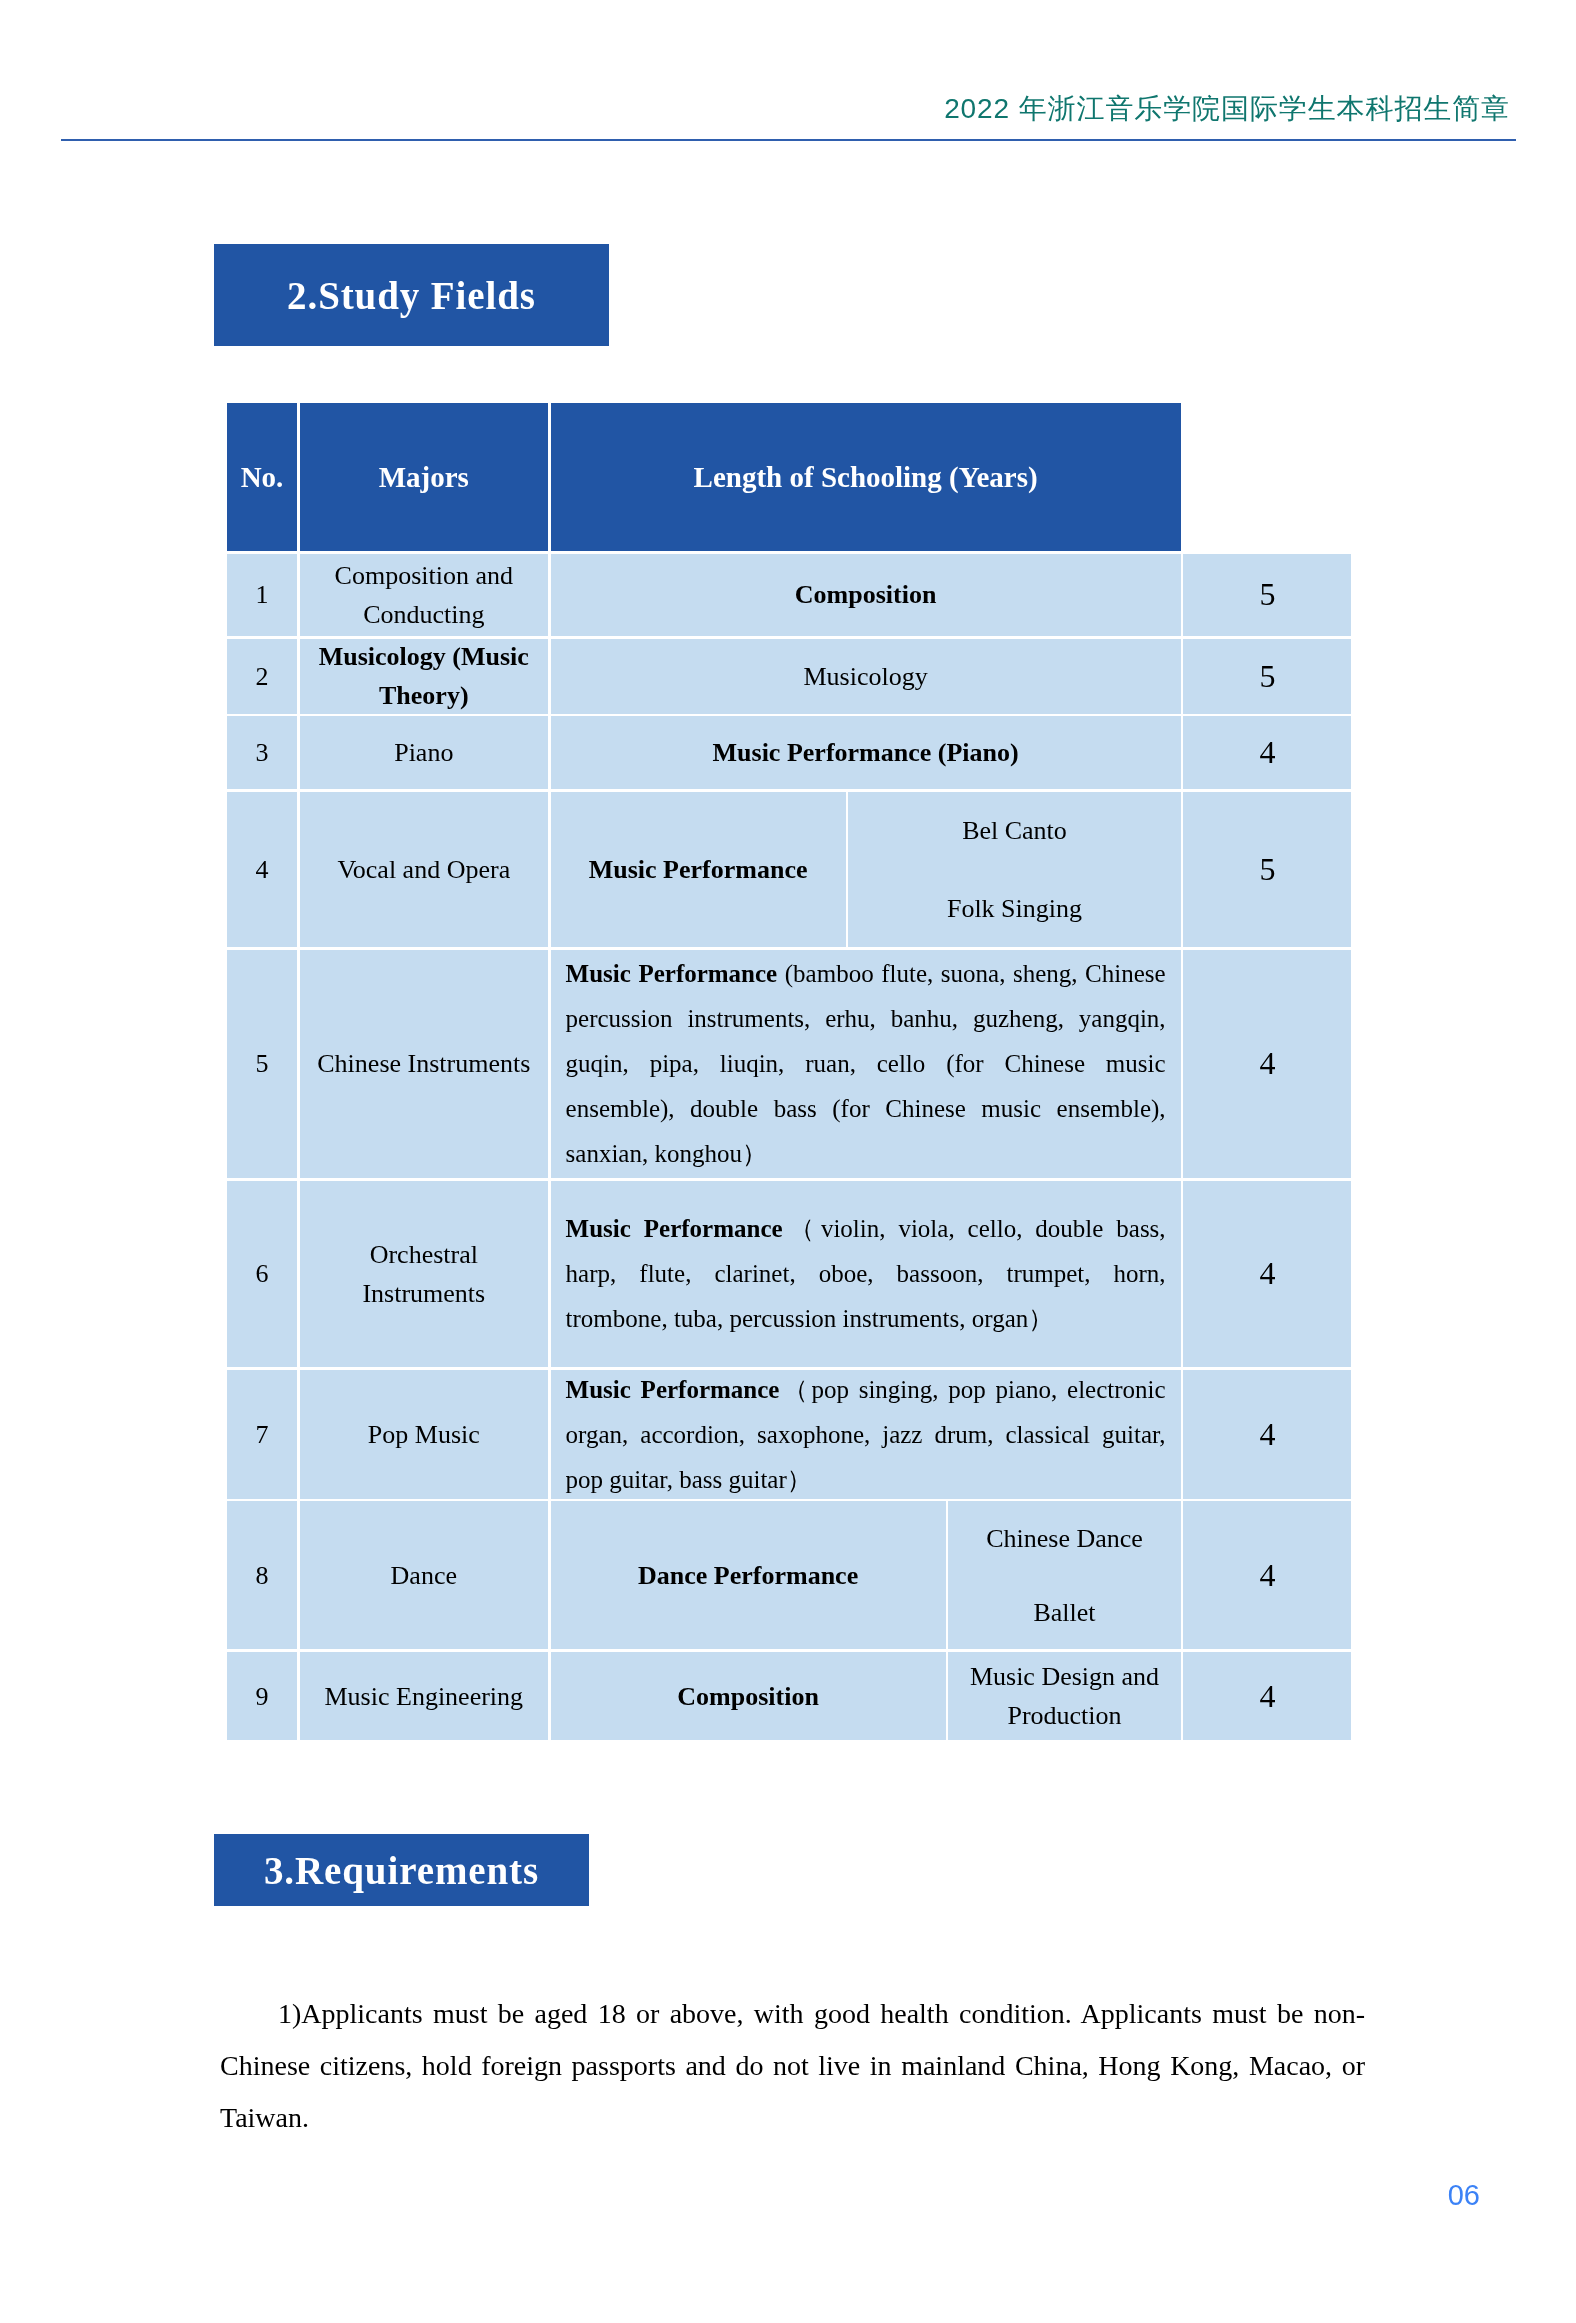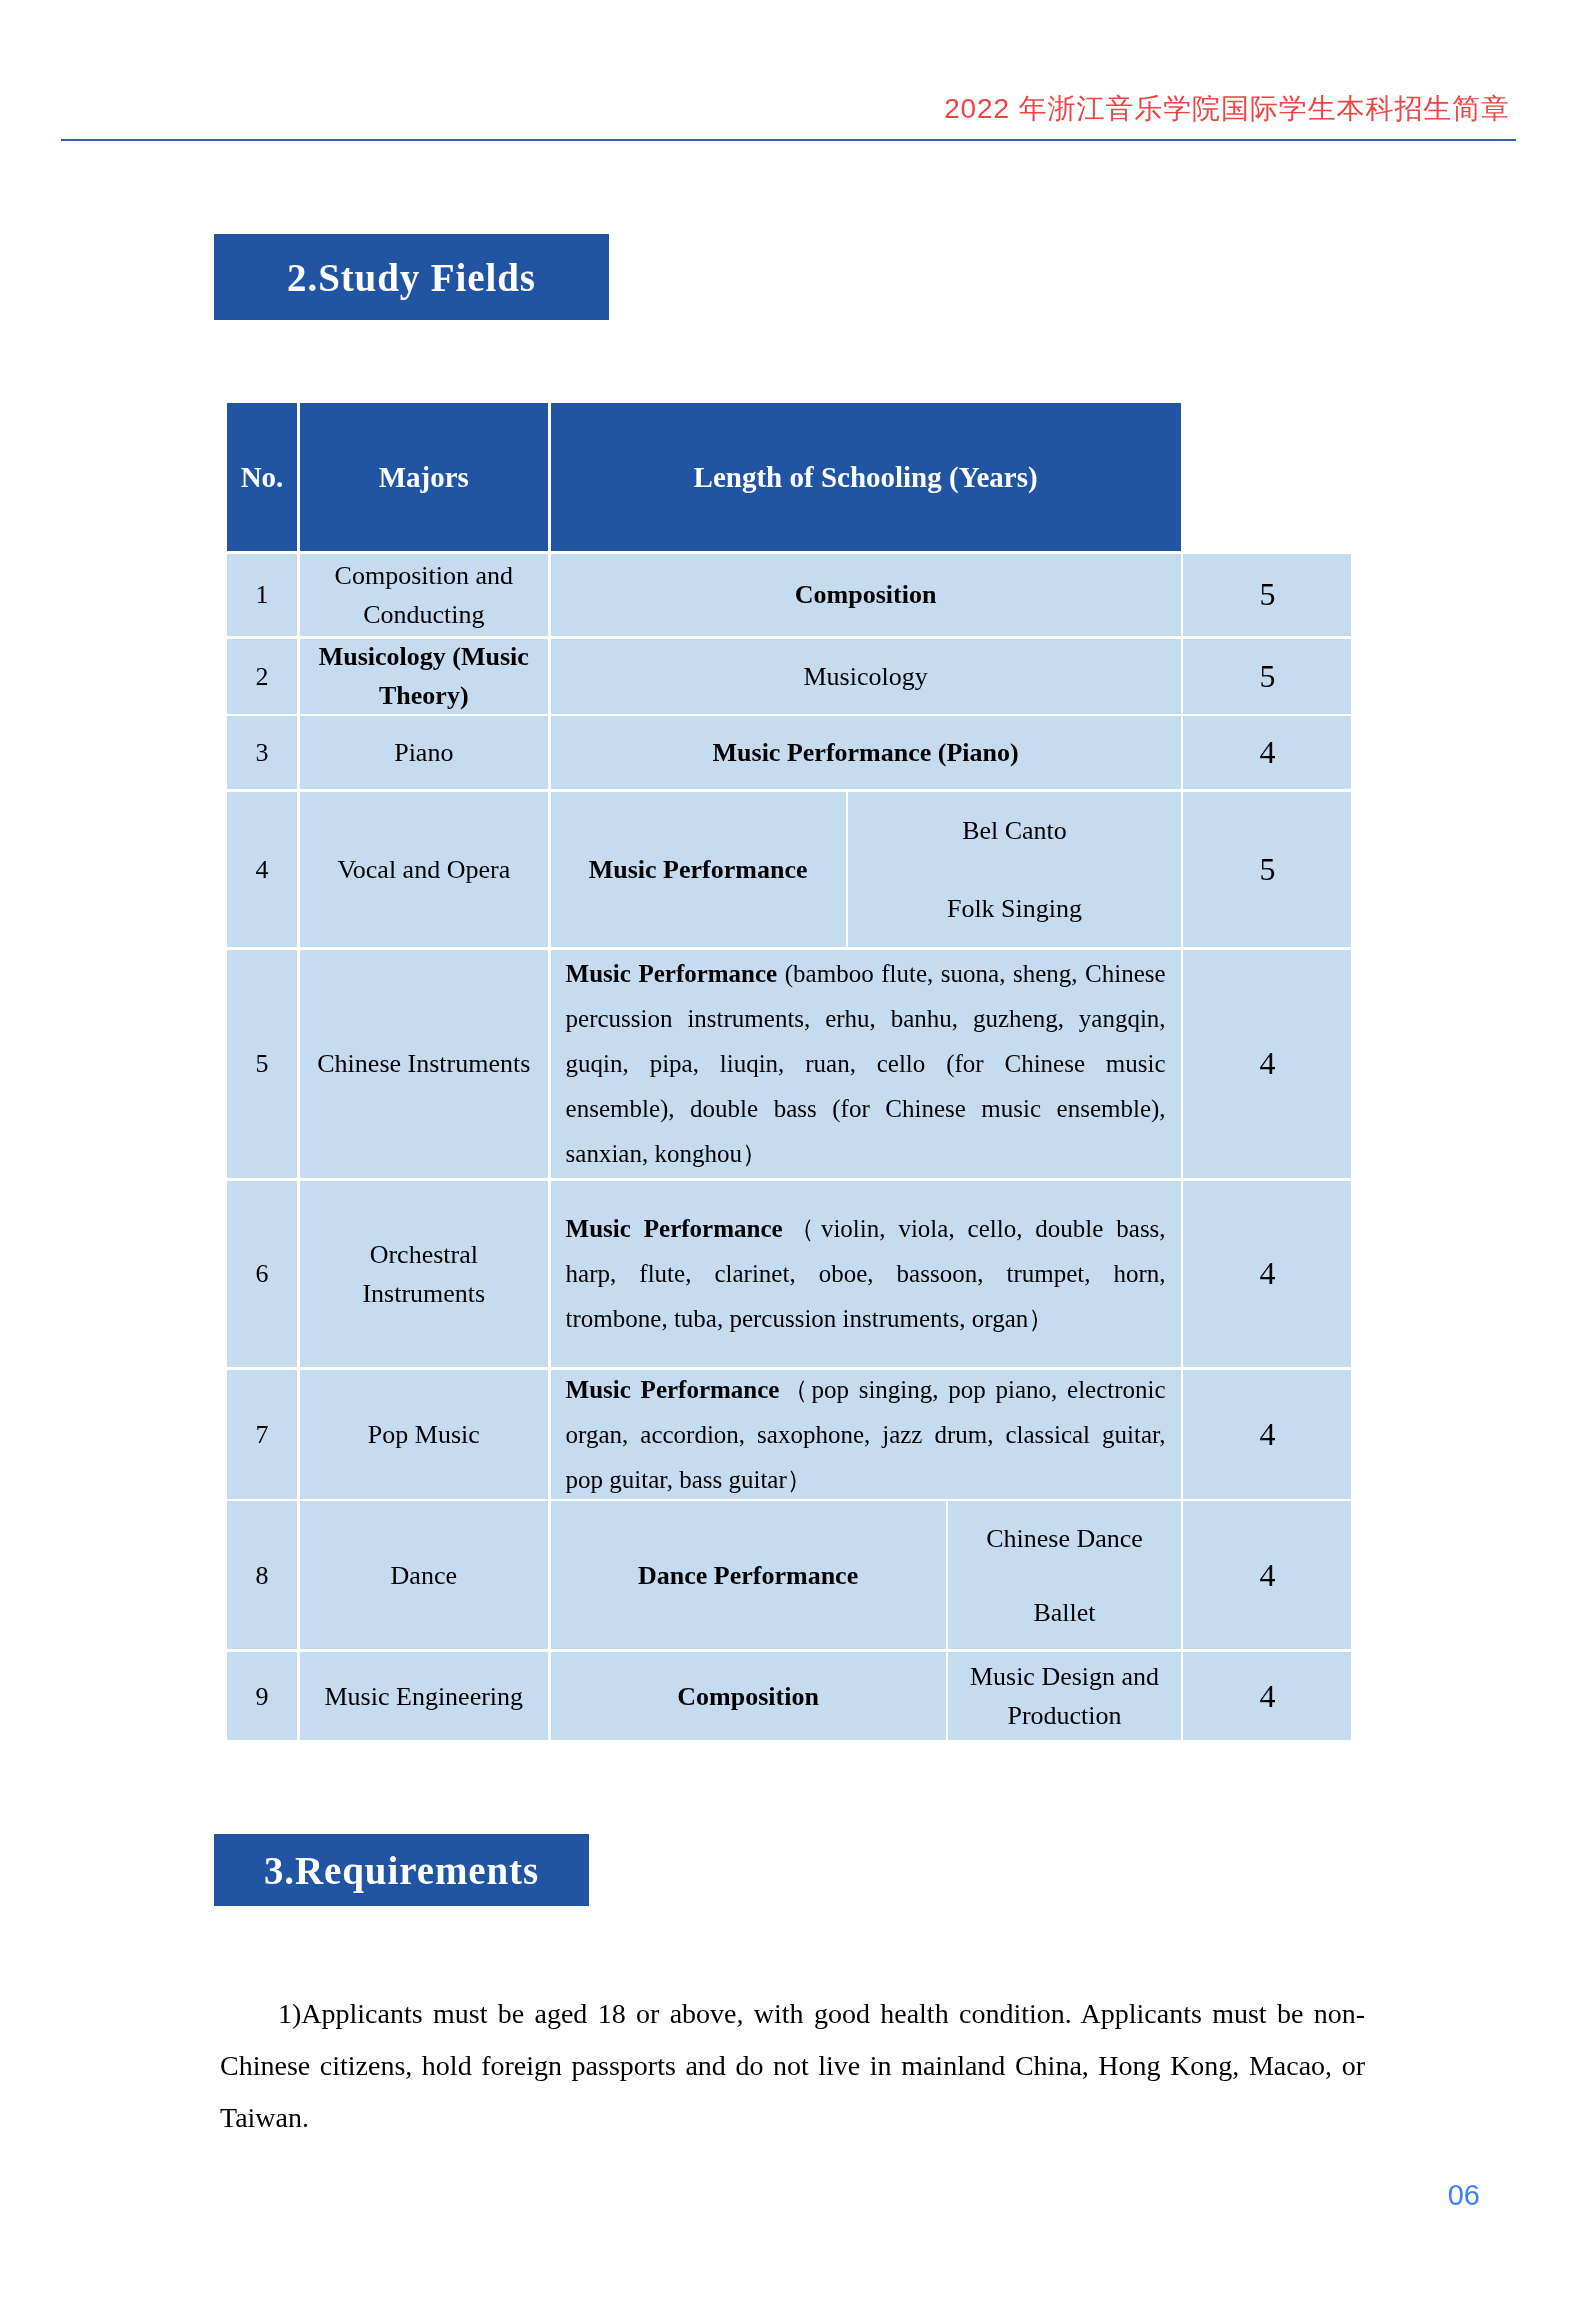--- a/index.html
+++ b/index.html
@@ -8,38 +8,38 @@
     width:1577px; height:2324px;
     background:#ffffff;
     font-family:"Liberation Serif", serif;
     color:#000;
     overflow:hidden;
   }
 
   
   .hdr-title {
     position:absolute; top:90px; right:67px;
-    font-size:28px; color:#ef4444;
+    font-size:28px; color:#0f766e;
     font-family:"Liberation Sans", sans-serif;
     letter-spacing:0.9px;
   }
   .hdr-rule {
     position:absolute; left:61px; top:139px;
     width:1455px; height:1.9px; background:#2f5fae;
   }
 
   
   .sec-block {
     position:absolute; left:214px;
     background:#2155a4; color:#ffffff;
     display:flex; align-items:center; justify-content:center;
     font-weight:bold; font-size:39px;
     letter-spacing:0.9px;
   }
-  .sec2 { top:234px; width:395px; height:86px; }
+  .sec2 { top:244px; width:395px; height:102px; }
   .sec3 { top:1834px; width:375px; height:72px; }
 
   
   .tbl {
     position:absolute; left:227px; top:403px; width:1124px;
     background:#ffffff;
   }
   .trow {
     display:grid;
     grid-template-columns:70px 248px 630px 168px;

